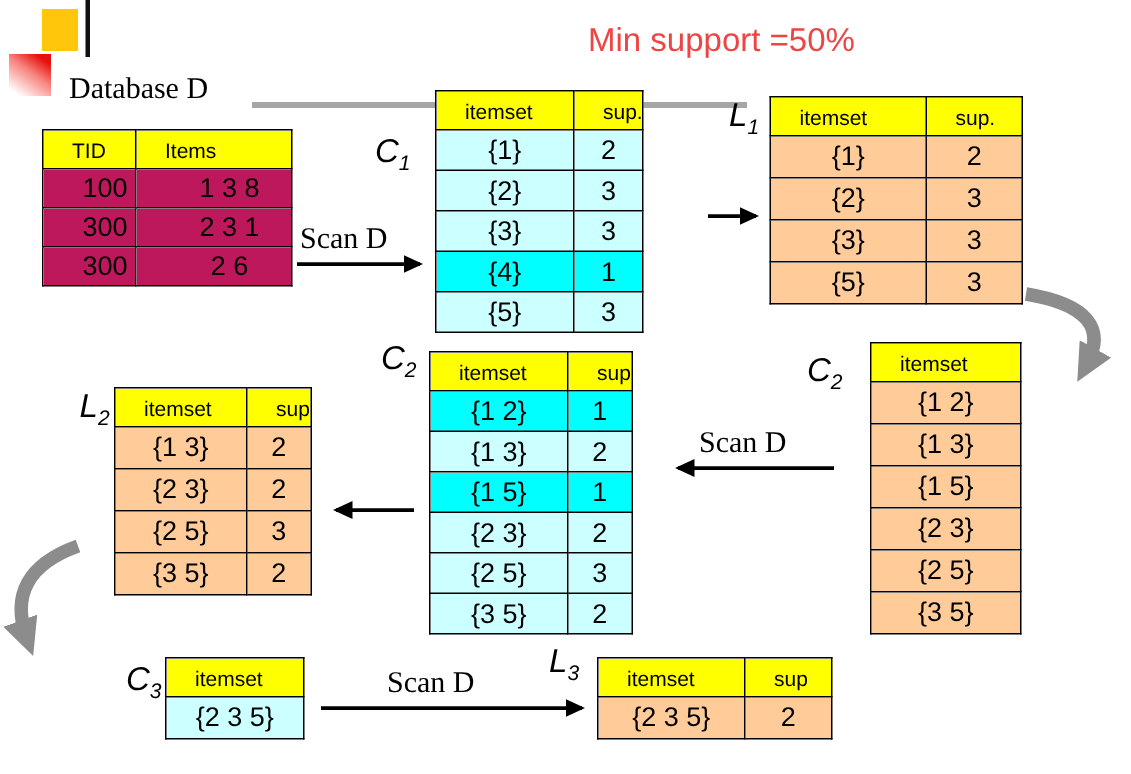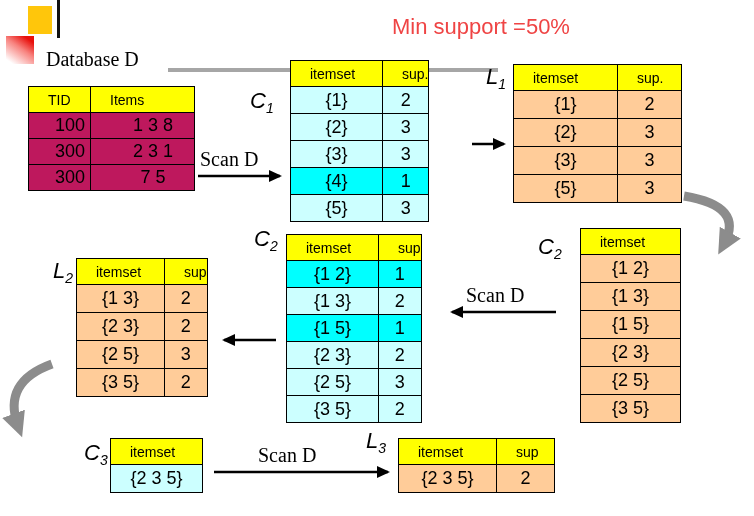--- a/index.html
+++ b/index.html
@@ -52,21 +52,21 @@
   <tr>
     <td>100</td>
     <td>1 3 8</td>
   </tr>
   <tr>
     <td>300</td>
     <td>2 3 1</td>
   </tr>
   <tr>
     <td>300</td>
-    <td>7 5</td>
+    <td>2 6</td>
   </tr>
 </tbody>
   </table>
 
 <div class="abs scan" style="left:200px;top:148px">Scan D</div>
 
 <div class="abs lbl" style="left:250px;top:88px"><span>C</span><sub>1</sub></div>
 <table class="t t-c1 cand h27" style="left:290px;top:60px">
   <tbody>
       <tr>

